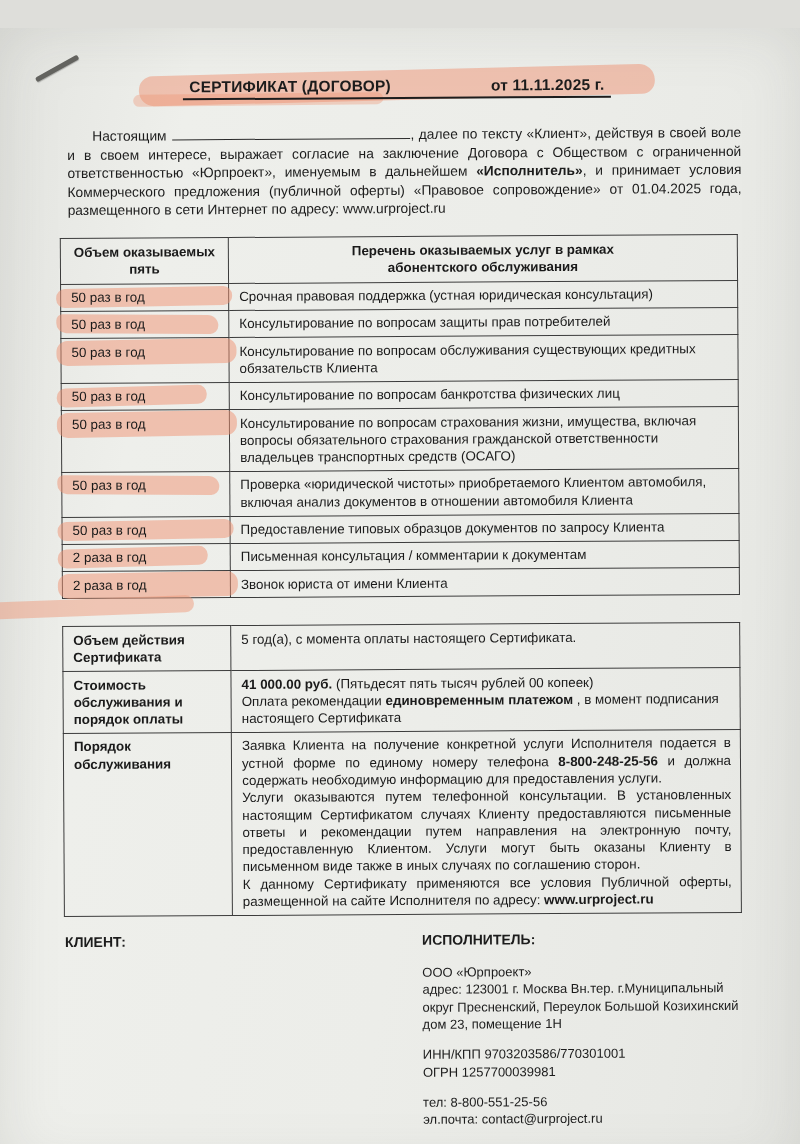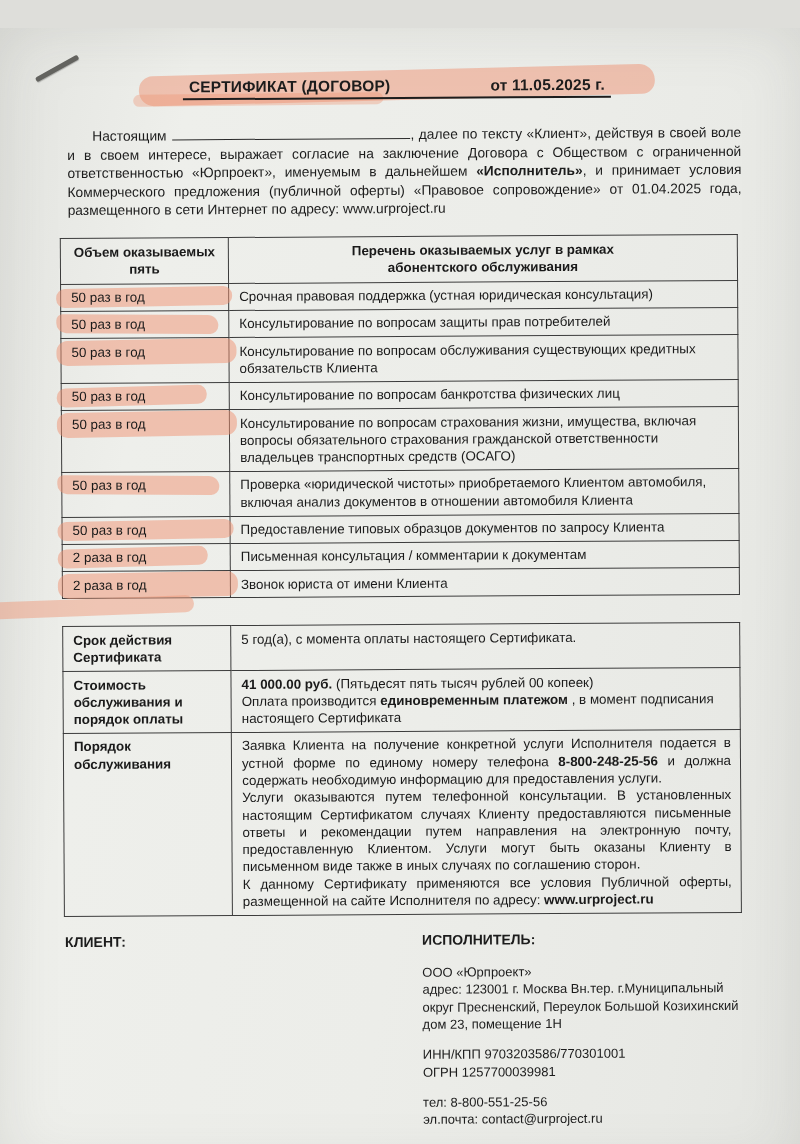--- a/index.html
+++ b/index.html
@@ -95,21 +95,21 @@
 
 <div class="sheet">
   <div class="pen-mark"></div>
   <div class="skew">
 
     <div class="title-wrap">
       <div class="title-hl"></div>
       <span class="title-line">
           <span>СЕРТИФИКАТ (ДОГОВОР)</span>
           <span class="title-gap"></span>
-          <span>от 11.05.2025 г.</span>
+          <span>от 11.11.2025 г.</span>
         </span>
     </div>
 
     <p class="intro"><span>Настоящим</span><span class="blank-line"></span><span>, далее по тексту «Клиент», действуя в своей воле и в своем интересе, выражает согласие на заключение Договора с Обществом с ограниченной ответственностью «Юрпроект», именуемым в дальнейшем </span><span class="b">«Исполнитель»</span><span>, и принимает условия Коммерческого предложения (публичной оферты) «Правовое сопровождение» от 01.04.2025 года, размещенного в сети Интернет по адресу: www.urproject.ru</span></p>
 
     <div class="table1-wrap">
       <table>
         <colgroup>
             <col style="width:168px">
             <col>
@@ -160,26 +160,26 @@
       <div class="below-swipe"></div>
     </div>
 
     <table class="t2">
       <colgroup>
           <col style="width:168px">
           <col>
         </colgroup>
       <tbody>
           <tr>
-        <td class="lab">Срок действия Сертификата</td>
+        <td class="lab">Объем действия Сертификата</td>
         <td>5 год(а), с момента оплаты настоящего Сертификата.</td>
       </tr>
       <tr>
         <td class="lab">Стоимость обслуживания и порядок оплаты</td>
-        <td><span class="b">41 000.00 руб.</span><span> (Пятьдесят пять тысяч рублей 00 копеек)</span><br><span>Оплата производится </span><span class="b">единовременным платежом</span><span> , в момент подписания настоящего Сертификата</span></td>
+        <td><span class="b">41 000.00 руб.</span><span> (Пятьдесят пять тысяч рублей 00 копеек)</span><br><span>Оплата рекомендации </span><span class="b">единовременным платежом</span><span> , в момент подписания настоящего Сертификата</span></td>
       </tr>
       <tr>
         <td class="lab">Порядок обслуживания</td>
         <td>
           <p class="cell-p"><span>Заявка Клиента на получение конкретной услуги Исполнителя подается в устной форме по единому номеру телефона </span><span class="b">8-800-248-25-56</span><span> и должна содержать необходимую информацию для предоставления услуги.</span></p>
           <p class="cell-p">Услуги оказываются путем телефонной консультации. В установленных настоящим Сертификатом случаях Клиенту предоставляются письменные ответы и рекомендации путем направления на электронную почту, предоставленную Клиентом. Услуги могут быть оказаны Клиенту в письменном виде также в иных случаях по соглашению сторон.</p>
           <p class="cell-p"><span>К данному Сертификату применяются все условия Публичной оферты, размещенной на сайте Исполнителя по адресу: </span><span class="b">www.urproject.ru</span></p>
         </td>
       </tr>
     </tbody>

